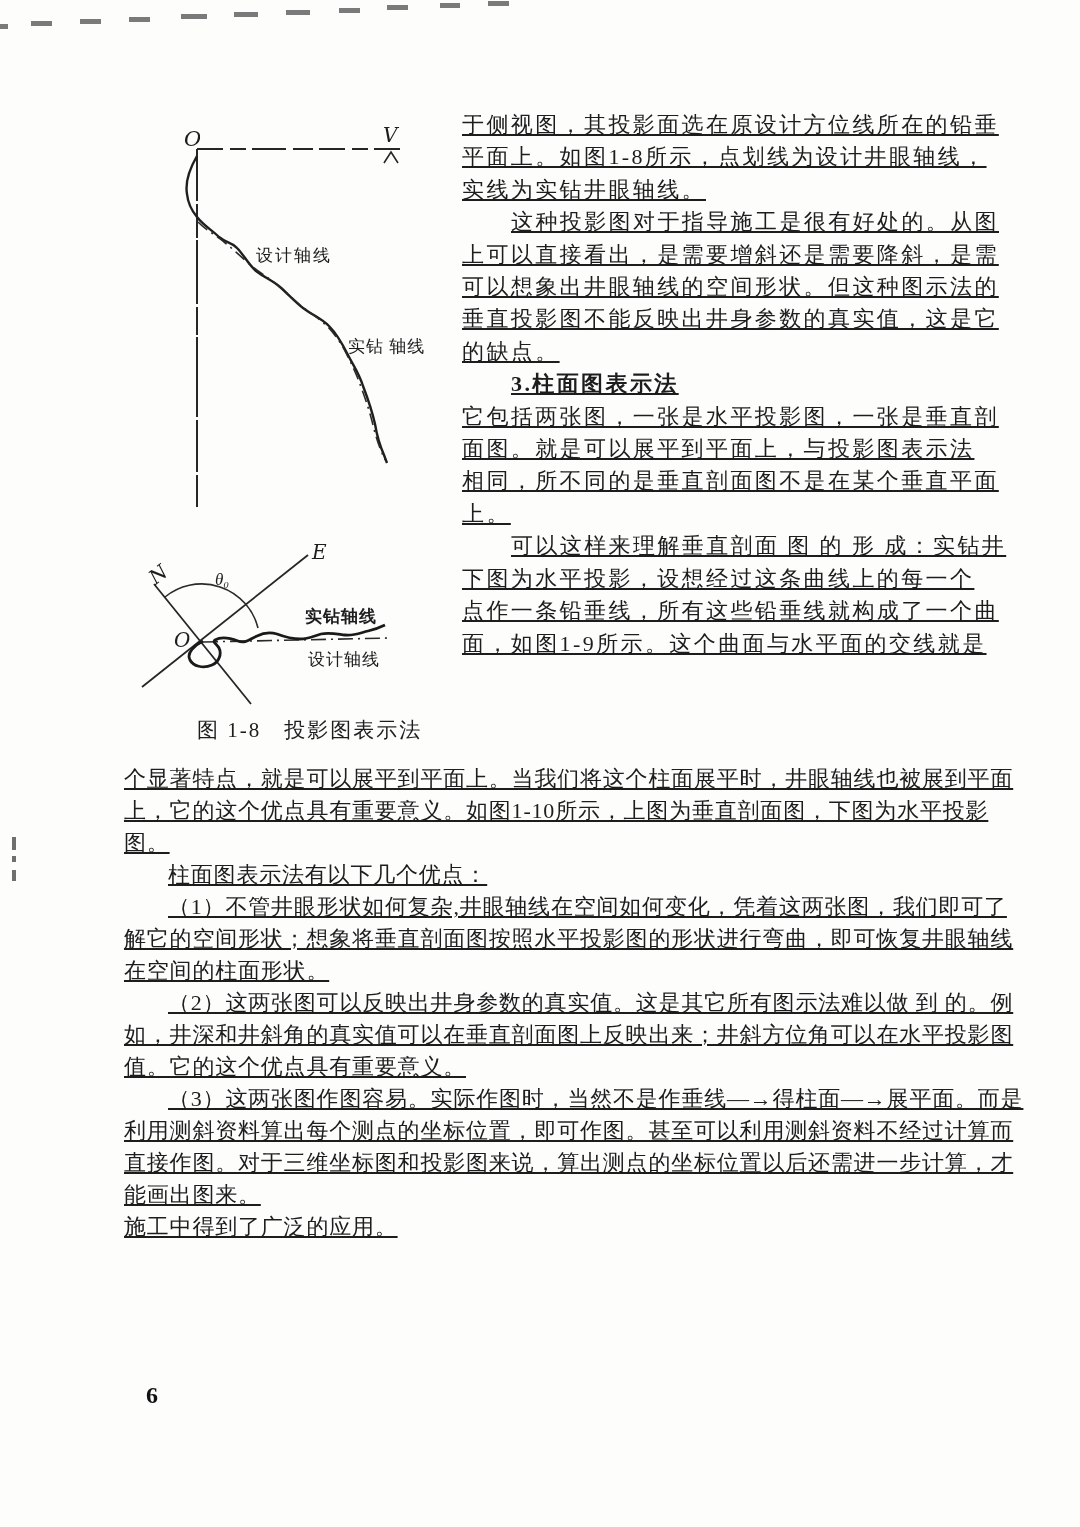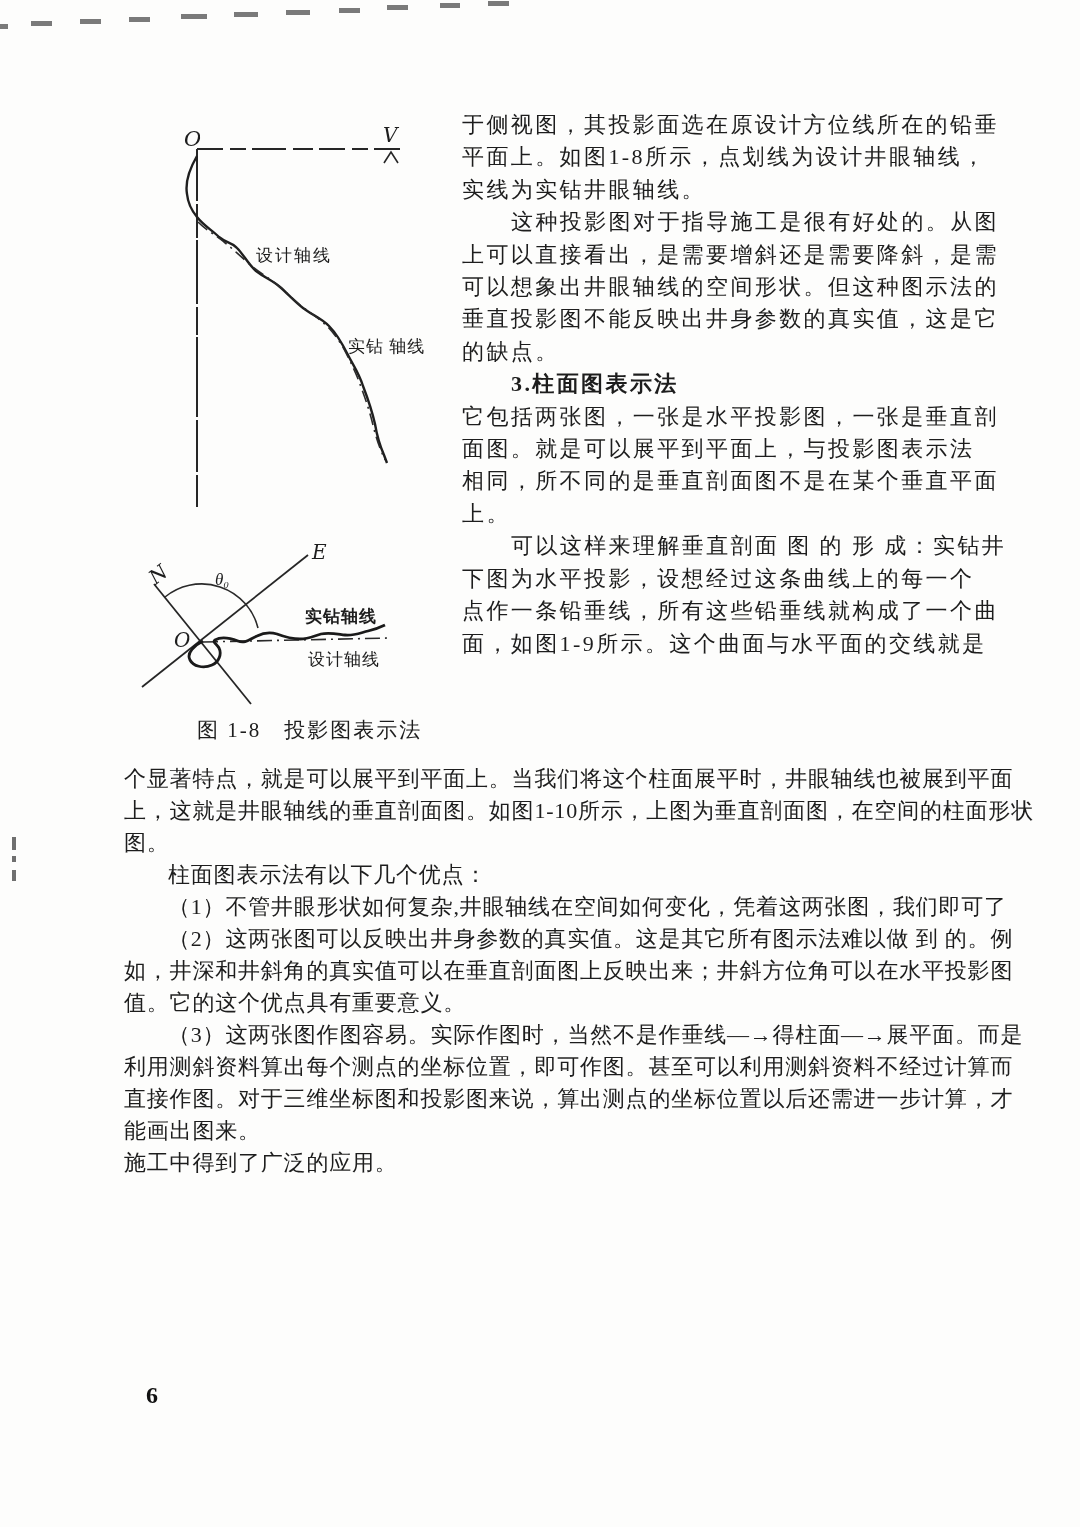--- a/index.html
+++ b/index.html
@@ -24,21 +24,21 @@
   }
   
   .col{
     position:absolute;left:462px;top:109px;width:545px;
     font-size:22px;line-height:32.4px;letter-spacing:2.4px;
   }
   .bodytext{
     position:absolute;left:124px;top:763px;width:890px;
     font-size:22px;line-height:32px;letter-spacing:0.8px;
   }
-  .ln{white-space:nowrap;}
+  .ln{white-space:nowrap;text-decoration:underline;}
   .col .ind{padding-left:49px;}
   .bodytext .ind{padding-left:44px;}
   .bold{font-weight:bold;}
   .page-number{
     position:absolute;left:146px;top:1382px;
     font-size:24px;font-weight:bold;color:#111;
   }
 </style>
 </head>
 <body>
@@ -136,24 +136,26 @@
     <div class="ln">相同，所不同的是垂直剖面图不是在某个垂直平面</div>
     <div class="ln">上。</div>
     <div class="ln ind">可以这样来理解垂直剖面 图 的 形 成：实钻井</div>
     <div class="ln">下图为水平投影，设想经过这条曲线上的每一个</div>
     <div class="ln">点作一条铅垂线，所有这些铅垂线就构成了一个曲</div>
     <div class="ln">面，如图1-9所示。这个曲面与水平面的交线就是</div>
   </div>
 
   <div class="bodytext">
     <div class="ln">个显著特点，就是可以展平到平面上。当我们将这个柱面展平时，井眼轴线也被展到平面</div>
-    <div class="ln">上，这就是井眼轴线的垂直剖面图。如图1-10所示，上图为垂直剖面图，在空间的柱面形状</div>
+    <div class="ln">上，它的这个优点具有重要意义。如图1-10所示，上图为垂直剖面图，下图为水平投影</div>
     <div class="ln">图。</div>
     <div class="ln ind">柱面图表示法有以下几个优点：</div>
     <div class="ln ind">（1）不管井眼形状如何复杂,井眼轴线在空间如何变化，凭着这两张图，我们即可了</div>
+    <div class="ln">解它的空间形状；想象将垂直剖面图按照水平投影图的形状进行弯曲，即可恢复井眼轴线</div>
+    <div class="ln">在空间的柱面形状。</div>
     <div class="ln ind">（2）这两张图可以反映出井身参数的真实值。这是其它所有图示法难以做 到 的。例</div>
     <div class="ln">如，井深和井斜角的真实值可以在垂直剖面图上反映出来；井斜方位角可以在水平投影图</div>
     <div class="ln">值。它的这个优点具有重要意义。</div>
     <div class="ln ind">（3）这两张图作图容易。实际作图时，当然不是作垂线—→得柱面—→展平面。而是</div>
     <div class="ln">利用测斜资料算出每个测点的坐标位置，即可作图。甚至可以利用测斜资料不经过计算而</div>
     <div class="ln">直接作图。对于三维坐标图和投影图来说，算出测点的坐标位置以后还需进一步计算，才</div>
     <div class="ln">能画出图来。</div>
     <div class="ln">施工中得到了广泛的应用。</div>
   </div>
 

